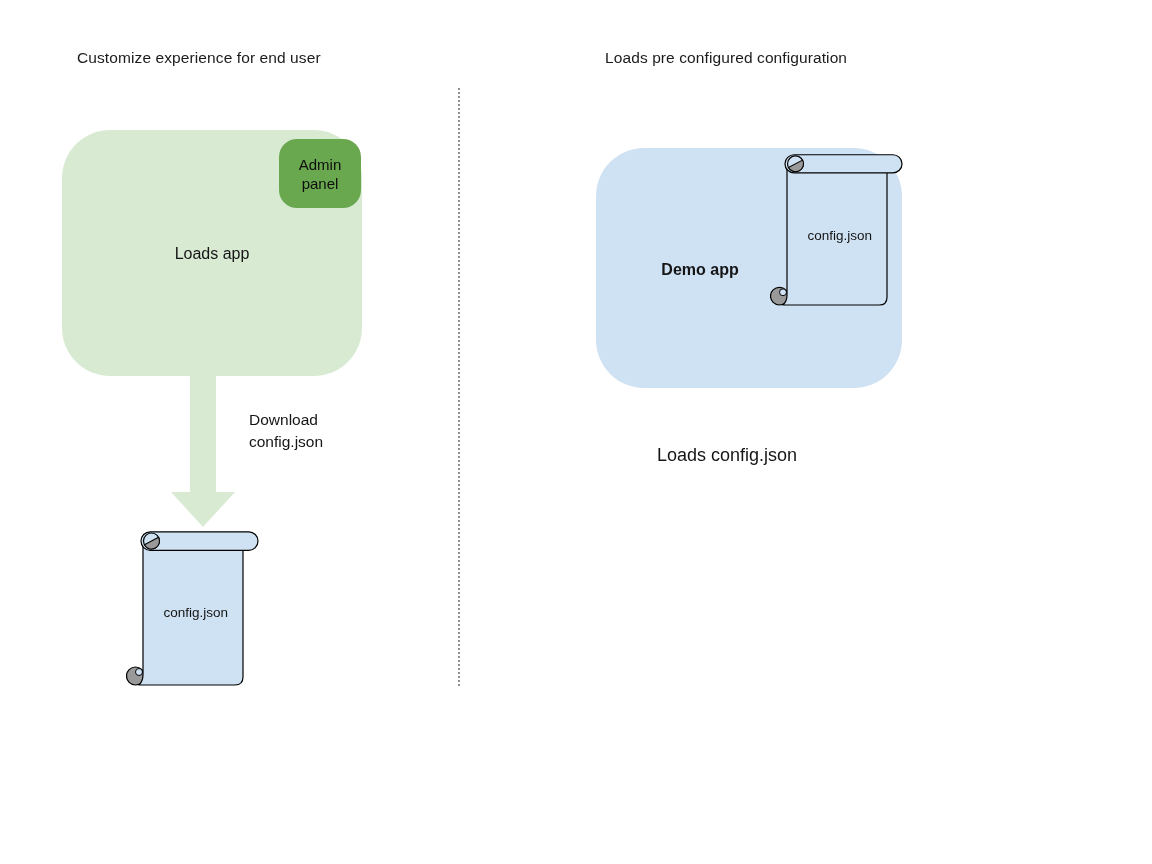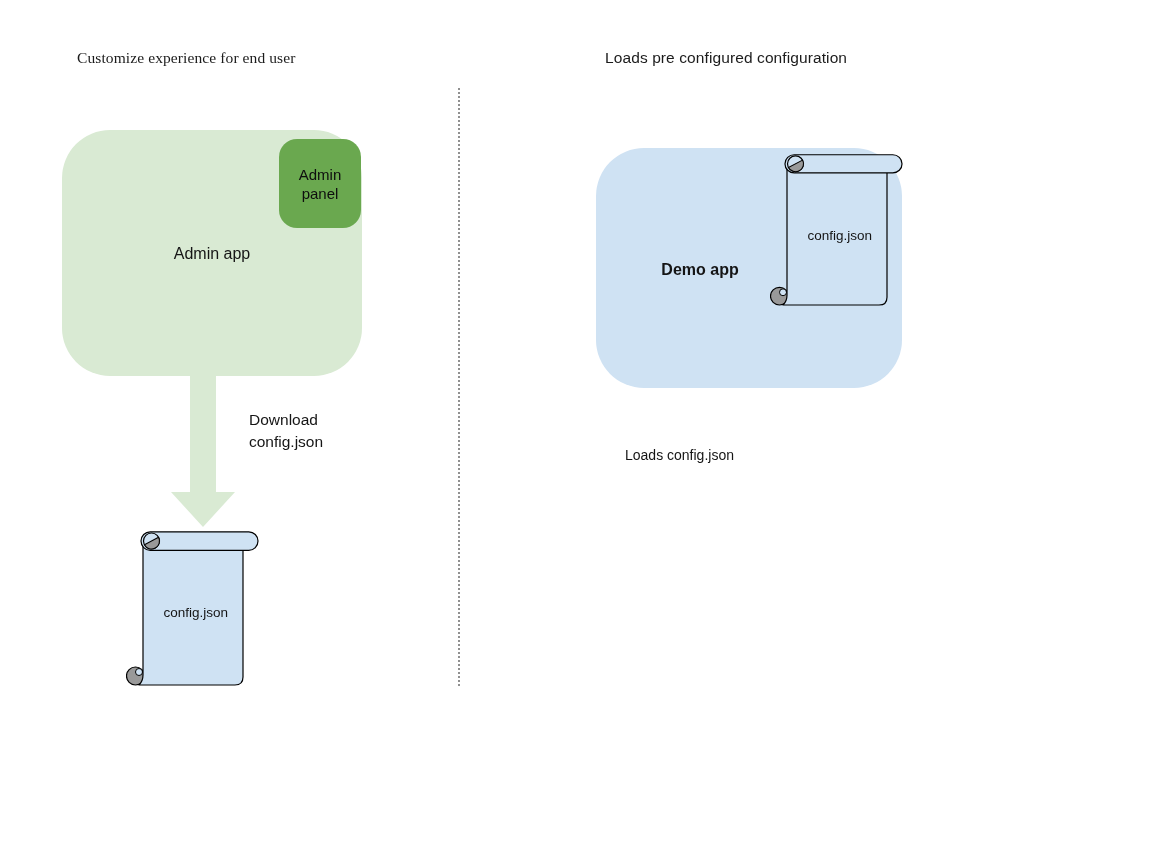--- a/index.html
+++ b/index.html
@@ -15,21 +15,21 @@
     color: #1b1b1b;
   }
 
   
   .admin-app {
     left: 62px; top: 130px; width: 300px; height: 246px;
     background: #d9ead3;
     border-radius: 48px;
   }
   .admin-panel {
-    left: 279px; top: 139px; width: 82px; height: 89px;
+    left: 279px; top: 139px; width: 82px; height: 69px;
     background: #6aa84f;
     border-radius: 18px;
     display: flex; align-items: center; justify-content: flex-start;
     text-align: center;
     font-size: 15px; line-height: 19px; color: #0e0e0e;
     padding: 4px 10px;
   }
   .admin-app-label {
     left: 62px; top: 244px; width: 300px;
     text-align: center; font-size: 16px; line-height: 20px;
@@ -63,36 +63,36 @@
   .demo-app {
     left: 596px; top: 148px; width: 306px; height: 240px;
     background: #cfe2f3;
     border-radius: 48px;
   }
   .demo-app-label {
     left: 640px; top: 260px; width: 120px;
     text-align: center; font-size: 16px; line-height: 20px; font-weight: bold;
   }
   .loads-caption {
-    left: 625px; top: 444px;
-    font-size: 14px; line-height: 22px; white-space: nowrap;
+    left: 657px; top: 444px;
+    font-size: 18px; line-height: 22px; white-space: nowrap;
   }
 </style>
 </head>
 <body>
 
-<div class="abs section-title" style="left:77px; top:49px;font-family:Liberation Serif, serif;">Customize experience for end user</div>
+<div class="abs section-title" style="left:77px; top:49px;">Customize experience for end user</div>
 
 <div class="abs admin-app"></div>
 
 <div class="abs admin-panel">
   <span>Admin panel</span>
 </div>
 
-<div class="abs admin-app-label">Admin app</div>
+<div class="abs admin-app-label">Loads app</div>
 
 <svg class="abs download-arrow" width="64" height="151" viewBox="0 0 64 151">
   <polygon points="19,0 45,0 45,116 64,116 32,151 0,116 19,116" fill="#d9ead3"></polygon>
 </svg>
 
 <div class="abs download-label">Download config.json</div>
 
 <div class="abs scroll scroll-left">
   <svg width="135" height="155" viewBox="0 0 135 155">
 

